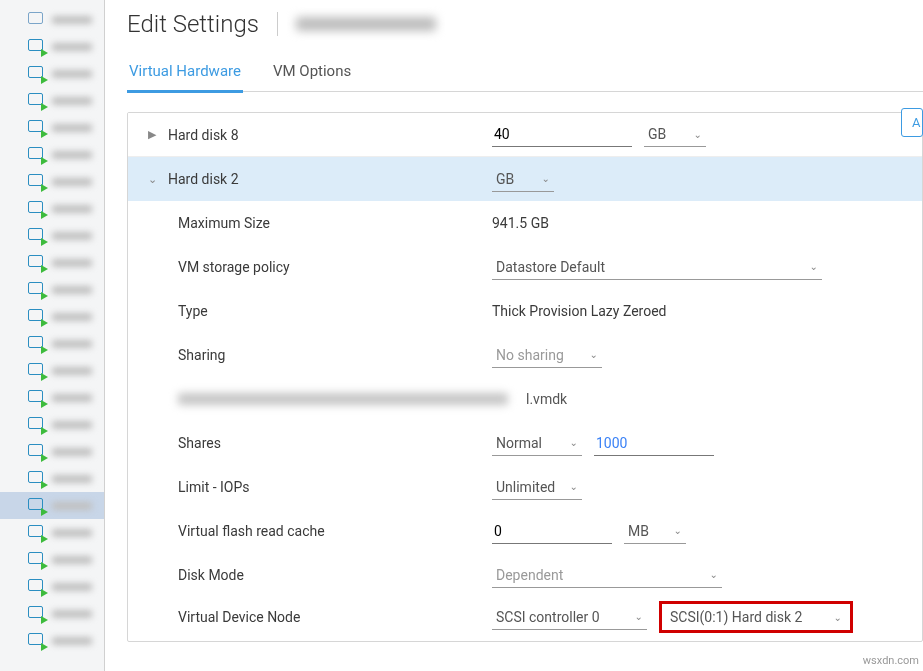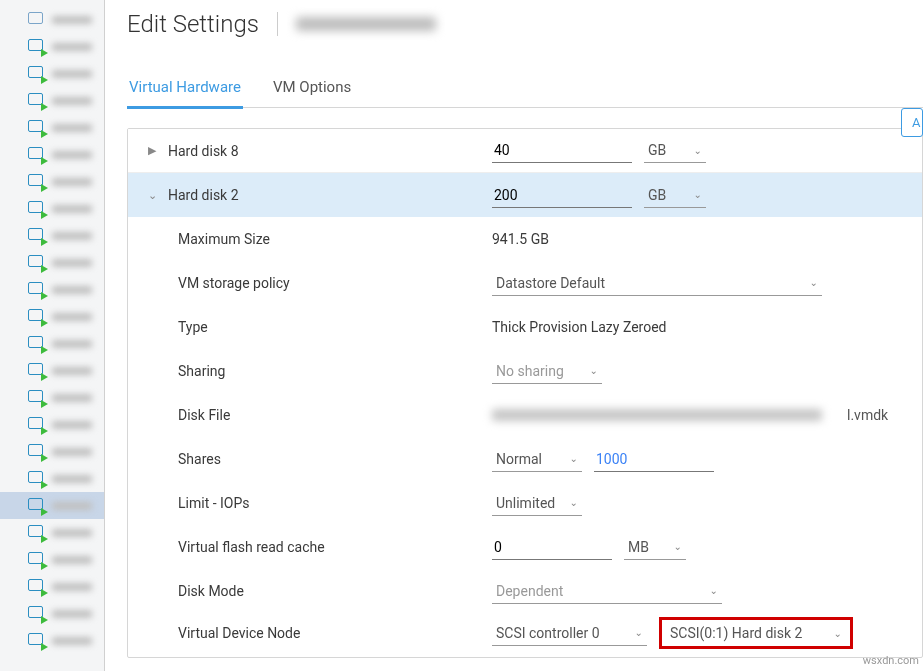--- a/index.html
+++ b/index.html
@@ -73,21 +73,21 @@
     .main {
       flex: 1;
       padding: 10px 0 0 22px;
       overflow: hidden;
       position: relative;
     }
     .title-row {
       display: flex;
       align-items: center;
       gap: 18px;
-      margin-bottom: 34px;
+      margin-bottom: 18px;
     }
     .title {
       font-size: 24px;
       font-weight: 300;
       color: #333;
     }
     .title-divider {
       width: 1px;
       height: 24px;
       background: #ccc;
@@ -220,21 +220,21 @@
     }
     .vmdk-blur {
       width: 330px;
       height: 12px;
       background: #c5c5c5;
       filter: blur(4px);
       border-radius: 3px;
       display: inline-block;
     }
     .vmdk-ext {
-      margin-left: 13px;
+      margin-left: 6px;
       color: #555;
     }
     .vdn-row {
       padding-bottom: 4px;
       justify-content: space-between;
     }
     .red-box {
       border: 3px solid #d00000;
       padding: 1px 4px;
       display: inline-flex;
@@ -449,21 +449,20 @@
           <span>GB</span>
           <span class="sel-chev">⌄</span>
         </span>
       </span>
     </div>
 
     <div class="row expanded-header">
       <span class="chev">⌄</span>
       <span class="label-col">Hard disk 2</span>
       <span class="val-col">
-        <input class="input-underline wide" value="200" style="">
         <span class="select-underline select-sm">
           <span>GB</span>
           <span class="sel-chev">⌄</span>
         </span>
       </span>
     </div>
 
     <div class="row sub">
       <span class="label-col">Maximum Size</span>
       <span class="val-col">941.5 GB</span>
@@ -488,21 +487,20 @@
       <span class="label-col">Sharing</span>
       <span class="val-col">
         <span class="select-underline select-med disabled">
           <span>No sharing</span>
           <span class="sel-chev">⌄</span>
         </span>
       </span>
     </div>
 
     <div class="row sub">
-      <span class="label-col">Disk File</span>
       <span class="val-col">
         <span class="vmdk-blur"></span>
         <span class="vmdk-ext">l.vmdk</span>
       </span>
     </div>
 
     <div class="row sub">
       <span class="label-col">Shares</span>
       <span class="val-col">
         <span class="select-underline select-auto">

